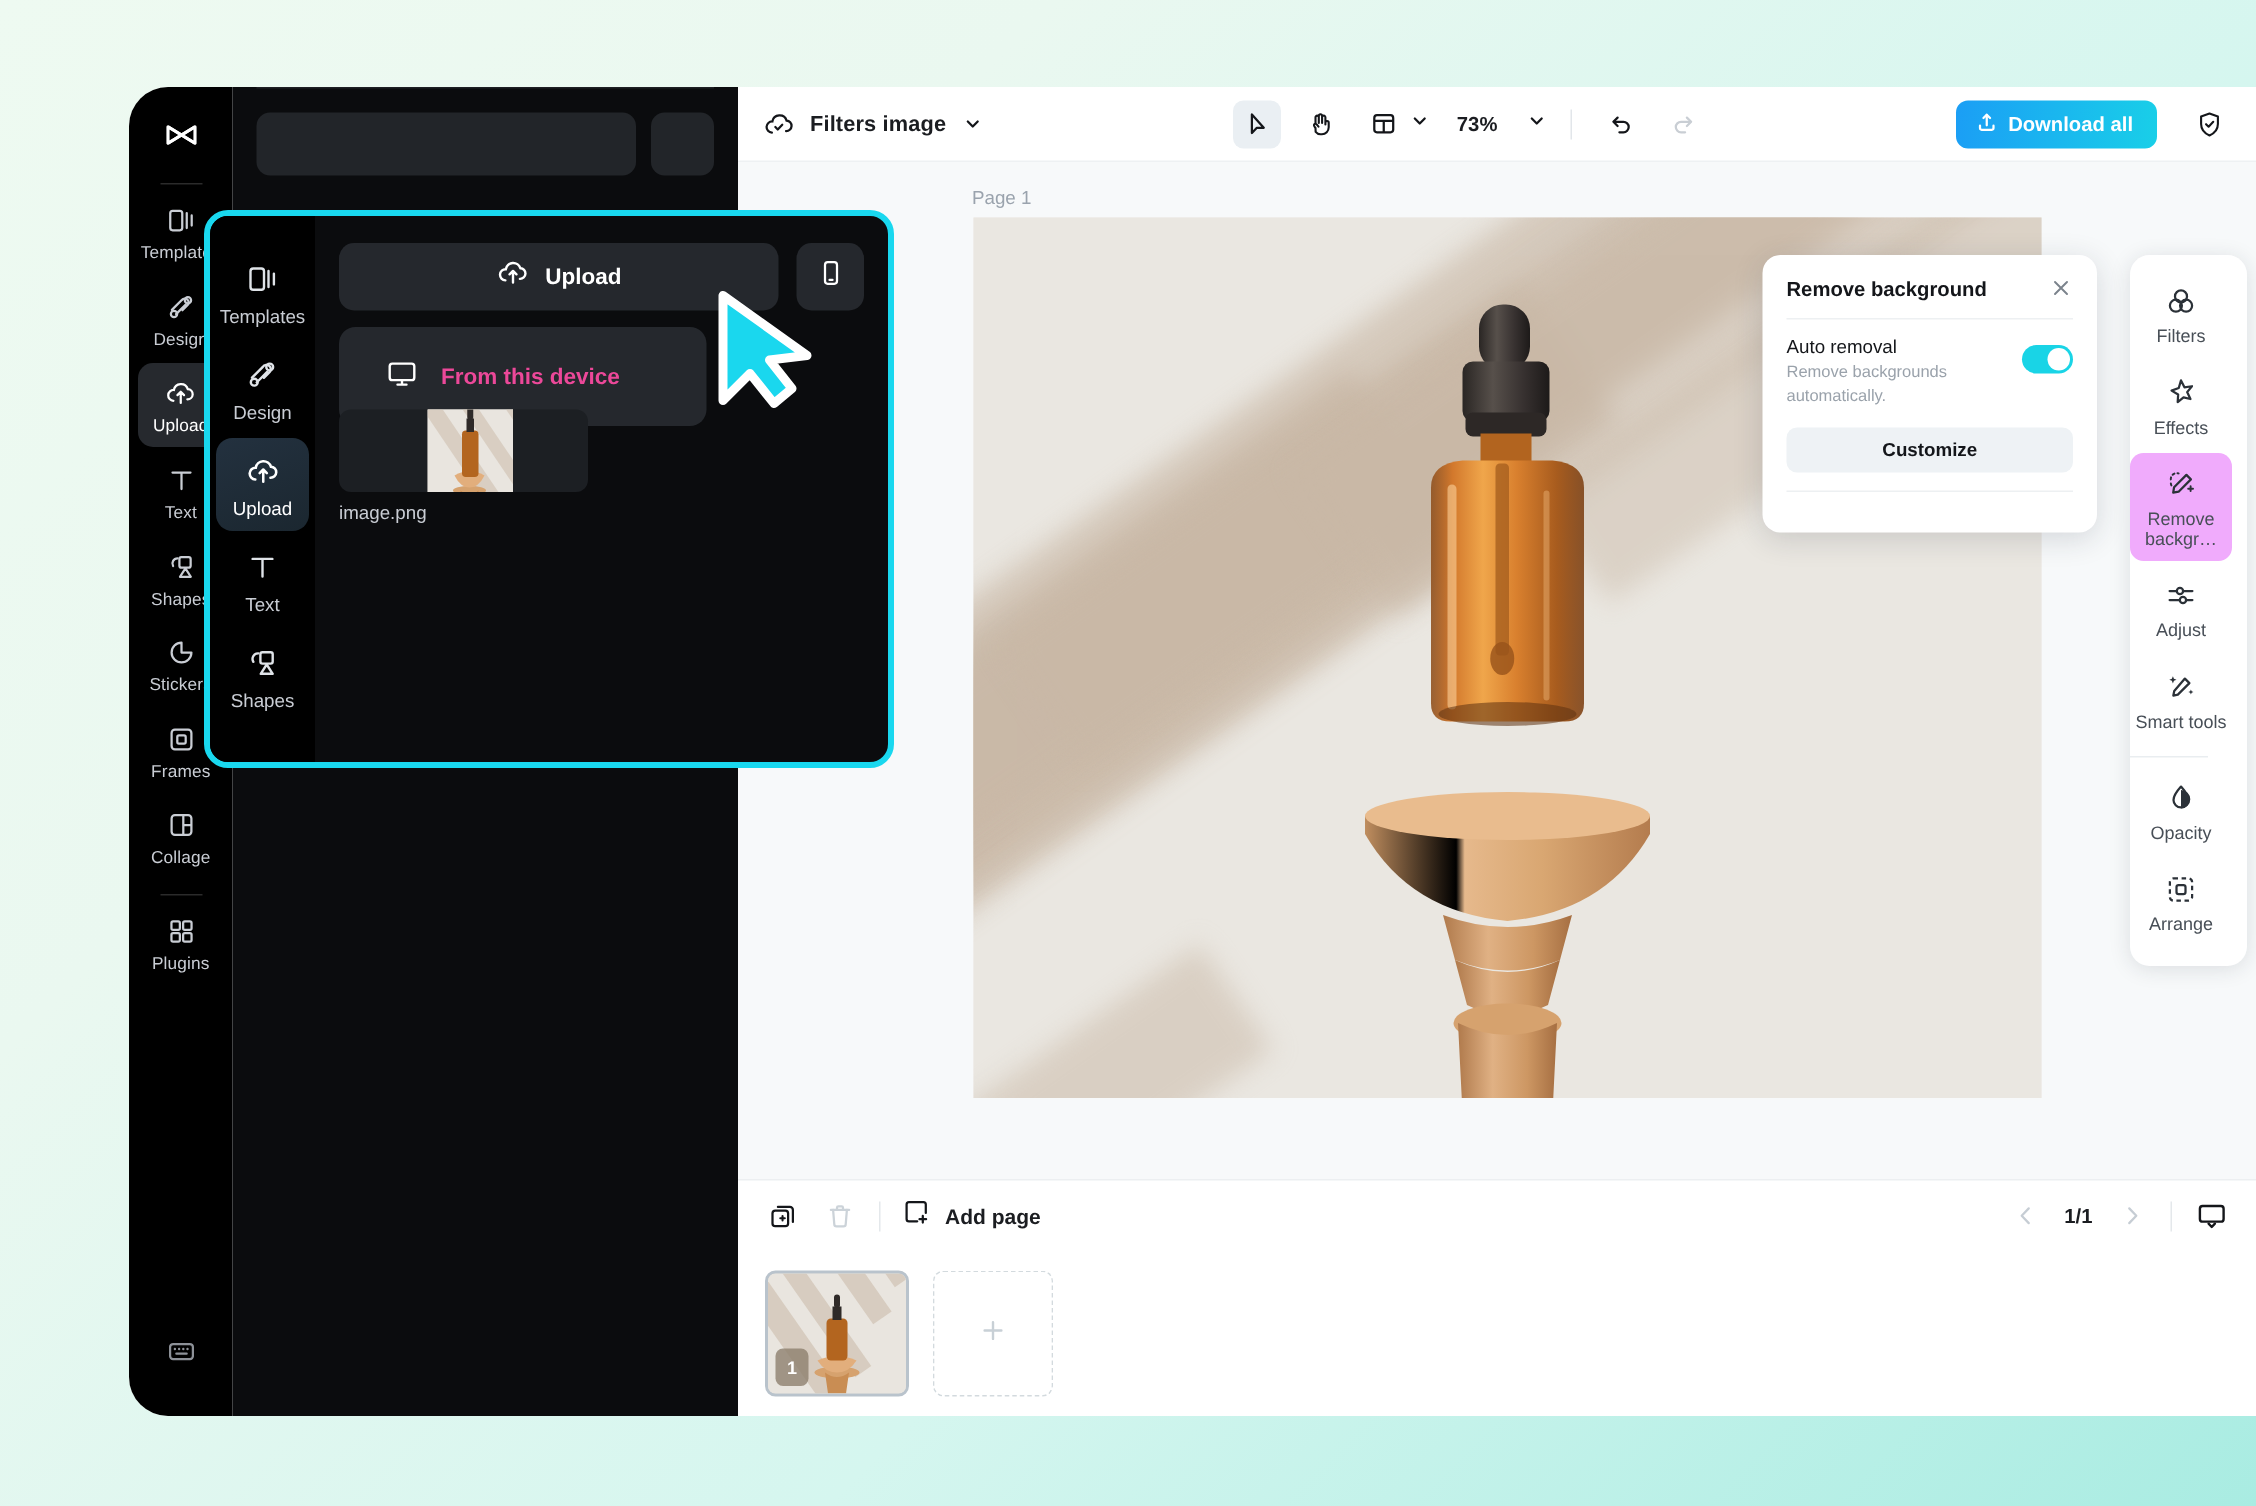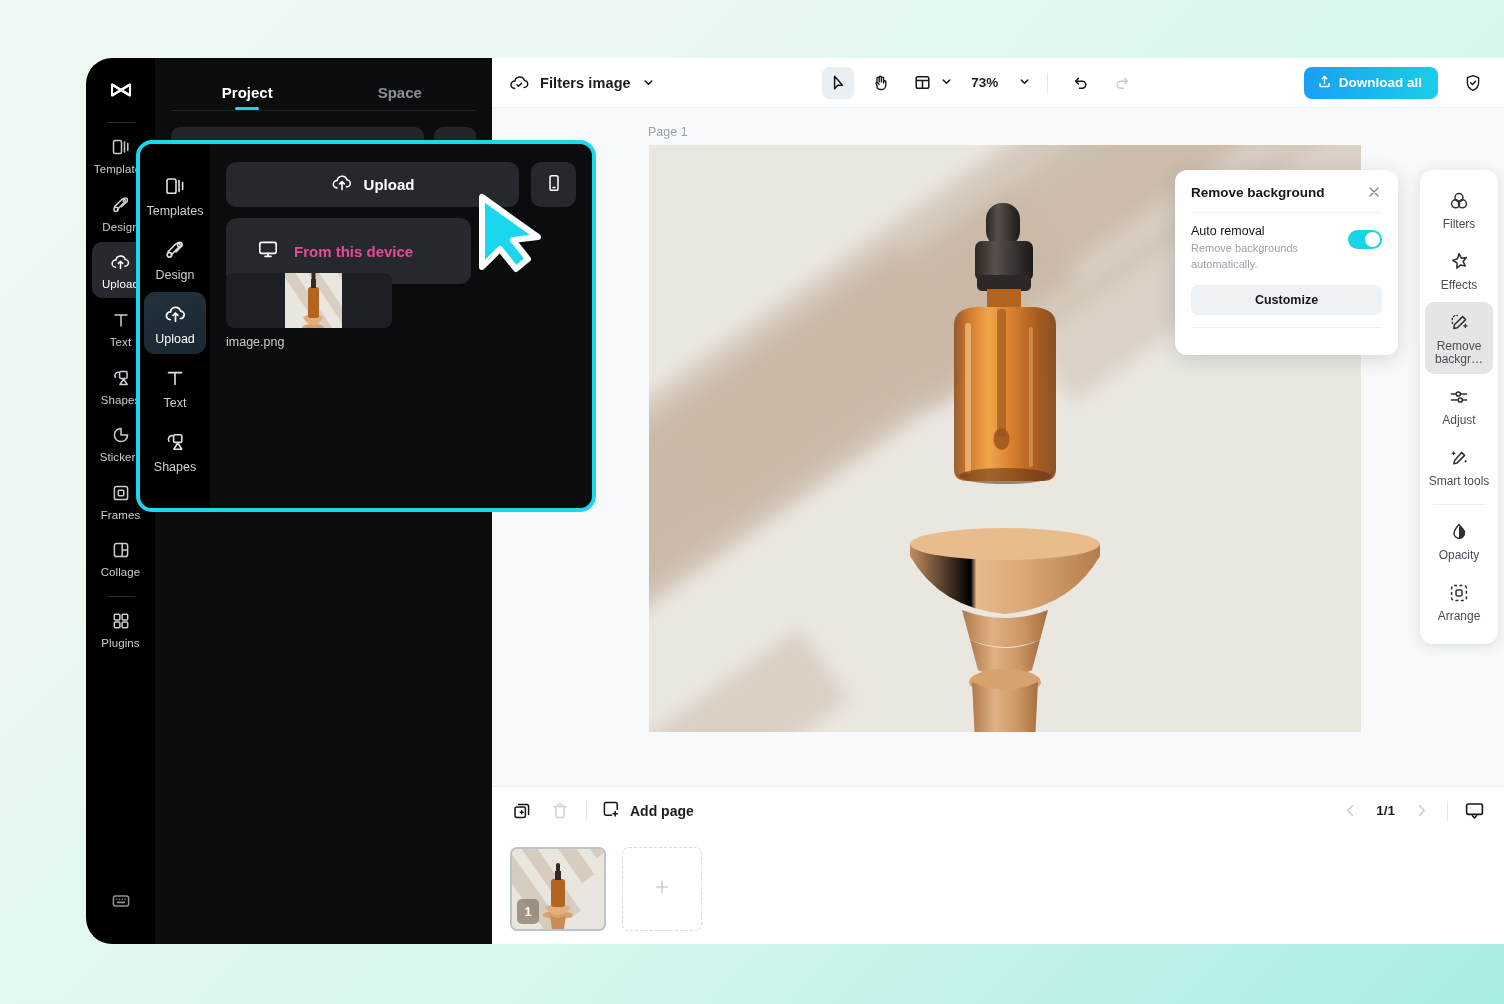--- a/index.html
+++ b/index.html
@@ -171,31 +171,31 @@
   }
 
   
   .right-tools {
     position: absolute; right: 6px; top: 62px;
     width: 78px;
     background: #ffffff;
     border-radius: 13px;
     box-shadow: 0 2px 14px rgba(30,40,55,.13);
     padding: 10px 0 12px;
-    display: flex; flex-direction: column; align-items: center;
+    display: flex; flex-direction: column; align-items: flex-start;
     z-index: 6;
   }
   .rt-item {
     width: 68px; padding: 9px 0 7px; border-radius: 9px;
     display:flex; flex-direction:column; align-items:center; gap: 5px; cursor:pointer;
     margin-bottom: 2px;
   }
   .rt-item .ic { width: 24px; height: 24px; display:flex; align-items:center; justify-content:center; }
   .rt-item .lb { font-size: 12px; color: #484f57; line-height: 1.15; text-align:center; }
-  .rt-item.active { background: #e5e5e5; }
+  .rt-item.active { background: #f0abfc; }
   .rt-div { width: 52px; height: 1px; background: #e9edf0; margin: 6px 0; }
 
   
   .rbg-pop {
     position: absolute; right: 106px; top: 62px;
     width: 223px; background: #fff;
     border-radius: 12px;
     box-shadow: 0 4px 20px rgba(30,40,55,.16);
     padding: 14px 16px 16px;
     z-index: 7;
@@ -384,24 +384,20 @@
       <span class="ic">
         <svg width="22" height="22" viewBox="0 0 22 22" fill="none">
           <rect x="3.4" y="6" width="15.2" height="10" rx="2" stroke="#8d9198" stroke-width="1.5"></rect>
           <path d="M6.6 9.3h.01M9.4 9.3h.01M12.2 9.3h.01M15 9.3h.01M7.6 12.4h6.8" stroke="#8d9198" stroke-width="1.6" stroke-linecap="round"></path>
         </svg>
       </span>
     </div>
   </div>
 
   <div class="project-panel">
-    <div class="pp-tabs">
-      <div class="pp-tab active">Project</div>
-      <div class="pp-tab">Space</div>
-    </div>
     <div class="pp-sep"></div>
     <div class="pp-body">
       <div class="pp-upload-btn"></div>
       <div class="pp-phone-btn"></div>
     </div>
   </div>
 
   <div class="main-area">
 
     <div class="topbar">

